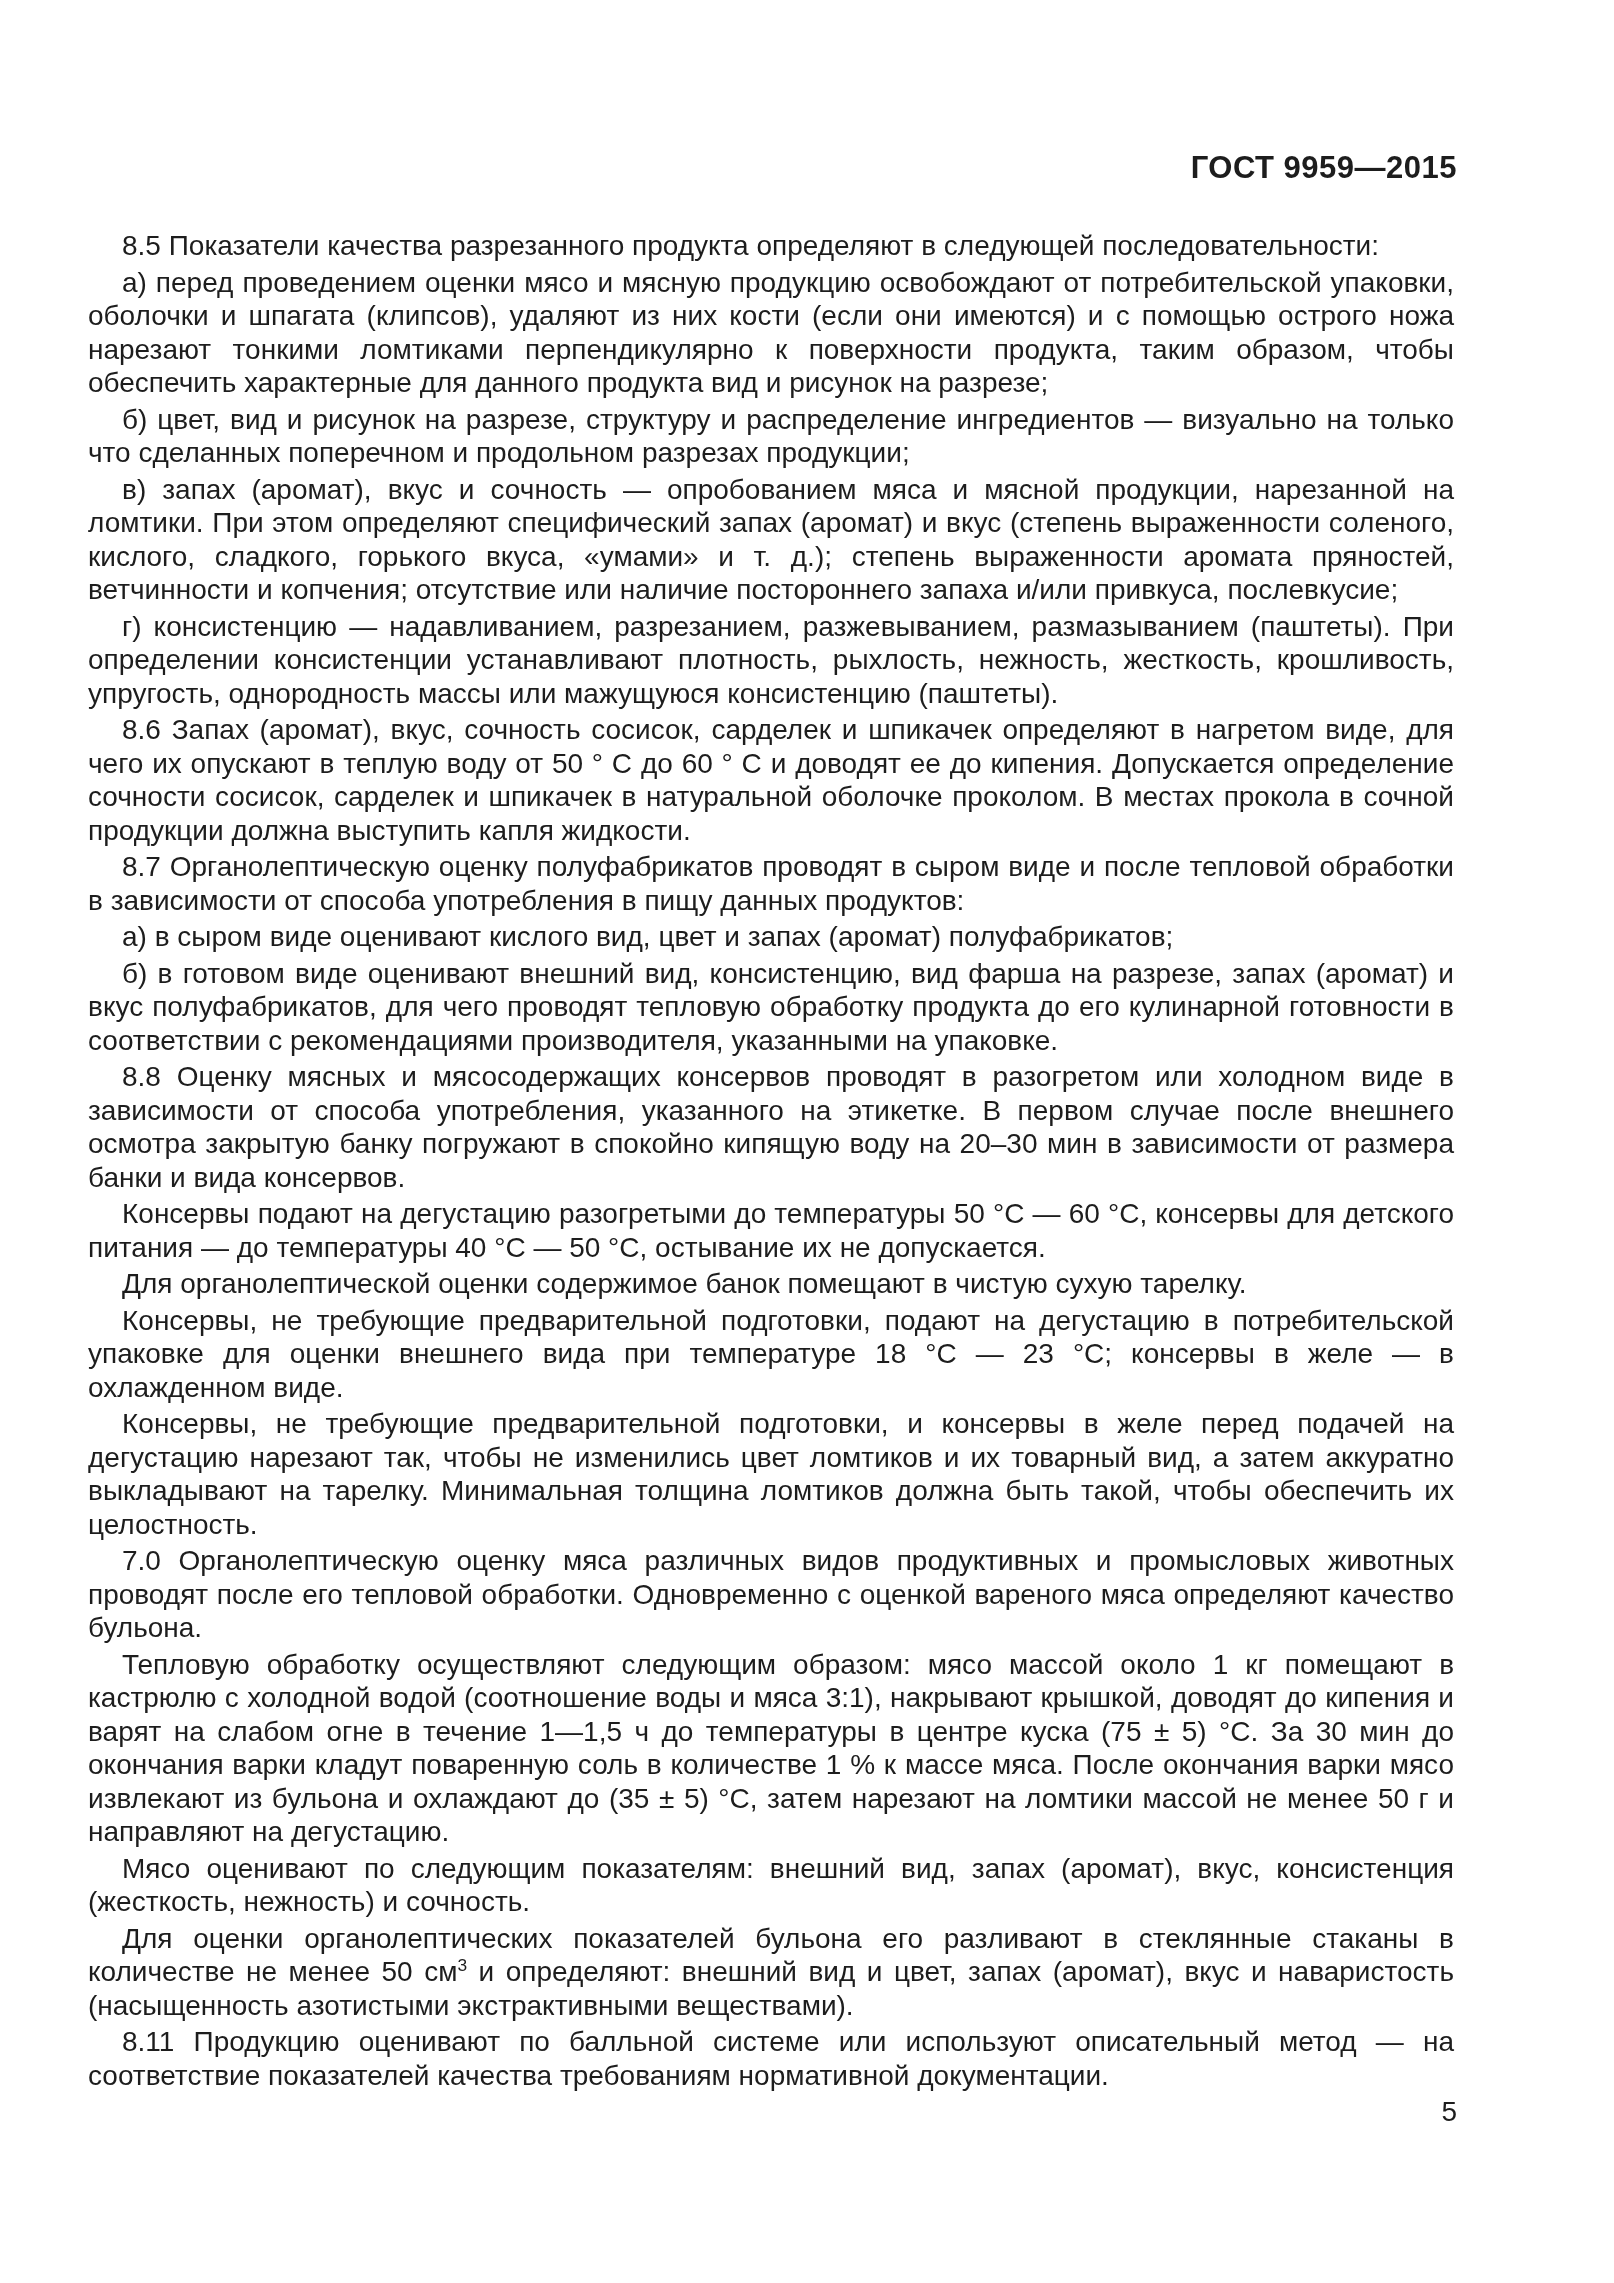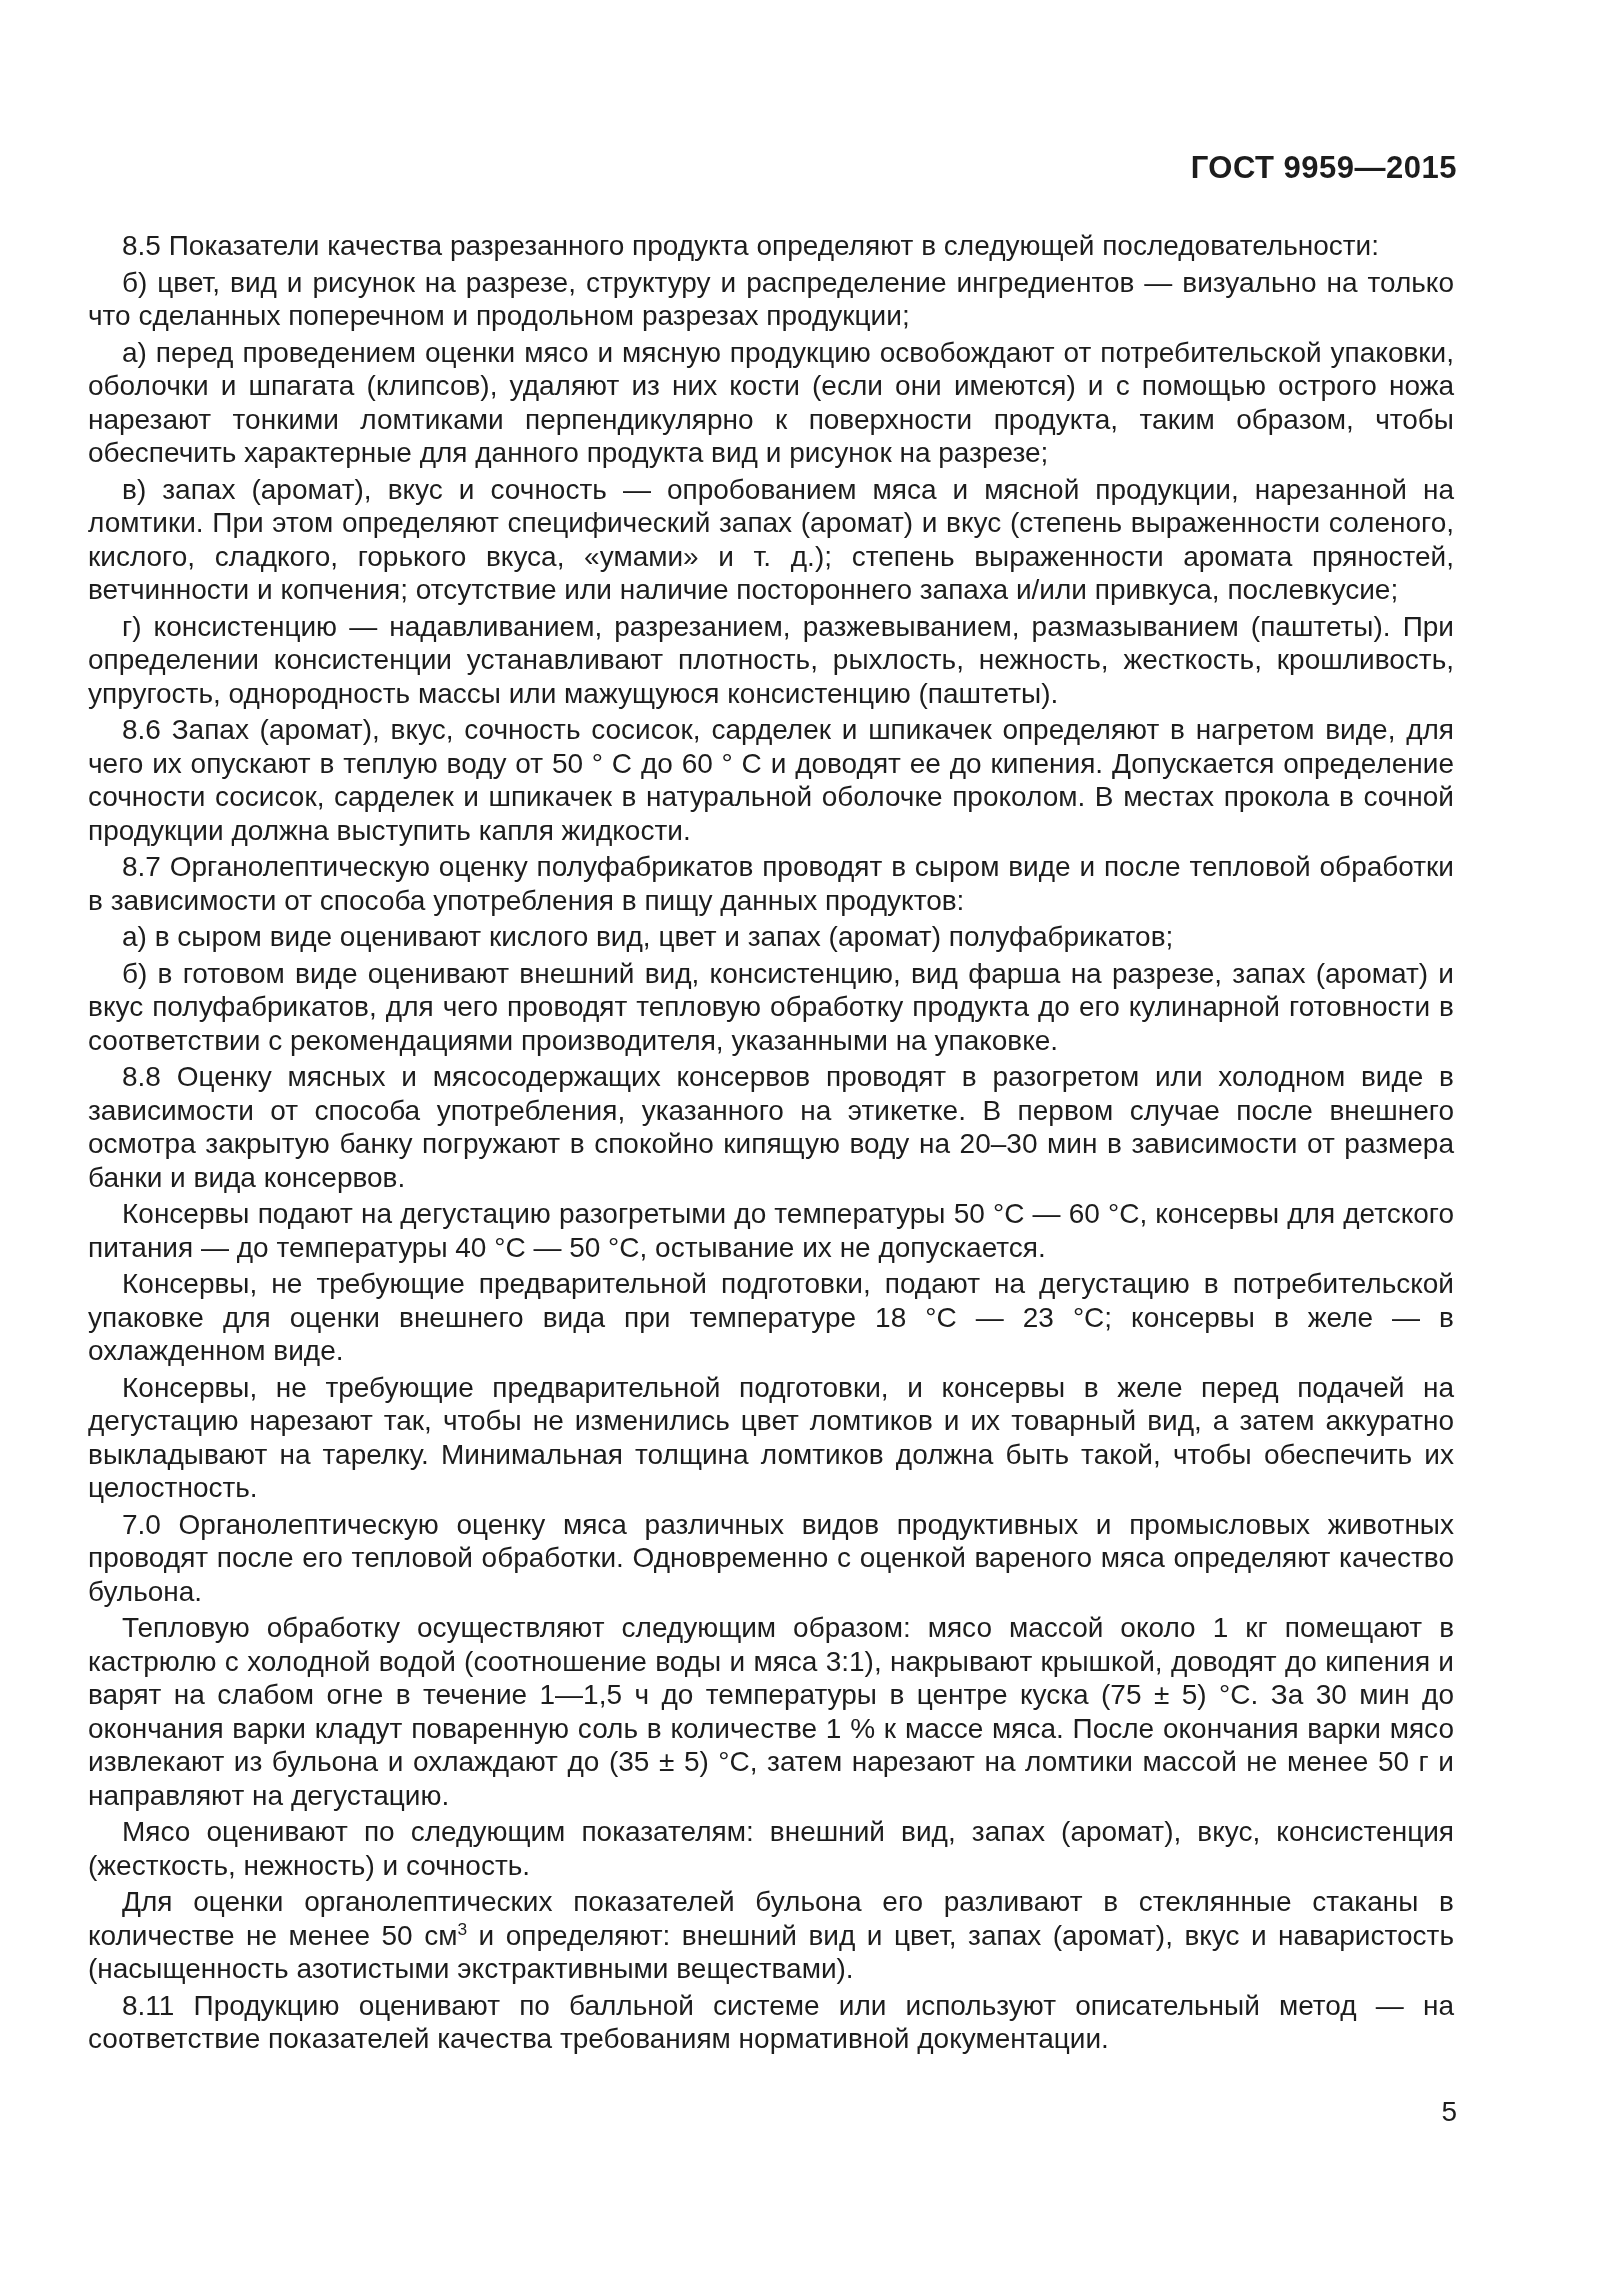--- a/index.html
+++ b/index.html
@@ -54,30 +54,31 @@
 </style>
 </head>
 <body>
 
 <div class="page">
 
   <div class="doc-header">ГОСТ 9959—2015</div>
 
   <div class="content">
     <p>8.5 Показатели качества разрезанного продукта определяют в следующей последовательности:</p>
+    <p>а) перед проведением оценки мясо и мясную продукцию освобождают от потребительской упаковки, оболочки и шпагата (клипсов), удаляют из них кости (если они имеются) и с помощью острого ножа нарезают тонкими ломтиками перпендикулярно к поверхности продукта, таким образом, чтобы обеспечить характерные для данного продукта вид и рисунок на разрезе;</p>
     <p>б) цвет, вид и рисунок на разрезе, структуру и распределение ингредиентов — визуально на только что сделанных поперечном и продольном разрезах продукции;</p>
-    <p>а) перед проведением оценки мясо и мясную продукцию освобождают от потребительской упаковки, оболочки и шпагата (клипсов), удаляют из них кости (если они имеются) и с помощью острого ножа нарезают тонкими ломтиками перпендикулярно к поверхности продукта, таким образом, чтобы обеспечить характерные для данного продукта вид и рисунок на разрезе;</p>
     <p>в) запах (аромат), вкус и сочность — опробованием мяса и мясной продукции, нарезанной на ломтики. При этом определяют специфический запах (аромат) и вкус (степень выраженности соленого, кислого, сладкого, горького вкуса, «умами» и т. д.); степень выраженности аромата пряностей, ветчинности и копчения; отсутствие или наличие постороннего запаха и/или привкуса, послевкусие;</p>
     <p>г) консистенцию — надавливанием, разрезанием, разжевыванием, размазыванием (паштеты). При определении консистенции устанавливают плотность, рыхлость, нежность, жесткость, крошливость, упругость, однородность массы или мажущуюся консистенцию (паштеты).</p>
     <p>8.6 Запах (аромат), вкус, сочность сосисок, сарделек и шпикачек определяют в нагретом виде, для чего их опускают в теплую воду от 50 ° С до 60 ° С и доводят ее до кипения. Допускается определение сочности сосисок, сарделек и шпикачек в натуральной оболочке проколом. В местах прокола в сочной продукции должна выступить капля жидкости.</p>
     <p>8.7 Органолептическую оценку полуфабрикатов проводят в сыром виде и после тепловой обработки в зависимости от способа употребления в пищу данных продуктов:</p>
     <p>а) в сыром виде оценивают кислого вид, цвет и запах (аромат) полуфабрикатов;</p>
     <p>б) в готовом виде оценивают внешний вид, консистенцию, вид фарша на разрезе, запах (аромат) и вкус полуфабрикатов, для чего проводят тепловую обработку продукта до его кулинарной готовности в соответствии с рекомендациями производителя, указанными на упаковке.</p>
     <p>8.8 Оценку мясных и мясосодержащих консервов проводят в разогретом или холодном виде в зависимости от способа употребления, указанного на этикетке. В первом случае после внешнего осмотра закрытую банку погружают в спокойно кипящую воду на 20–30 мин в зависимости от размера банки и вида консервов.</p>
     <p>Консервы подают на дегустацию разогретыми до температуры 50 °С — 60 °С, консервы для детского питания — до температуры 40 °С — 50 °С, остывание их не допускается.</p>
+    <p>Для органолептической оценки содержимое банок помещают в чистую сухую тарелку.</p>
     <p>Консервы, не требующие предварительной подготовки, подают на дегустацию в потребительской упаковке для оценки внешнего вида при температуре 18 °С — 23 °С; консервы в желе — в охлажденном виде.</p>
     <p>Консервы, не требующие предварительной подготовки, и консервы в желе перед подачей на дегустацию нарезают так, чтобы не изменились цвет ломтиков и их товарный вид, а затем аккуратно выкладывают на тарелку. Минимальная толщина ломтиков должна быть такой, чтобы обеспечить их целостность.</p>
     <p>7.0 Органолептическую оценку мяса различных видов продуктивных и промысловых животных проводят после его тепловой обработки. Одновременно с оценкой вареного мяса определяют качество бульона.</p>
     <p>Тепловую обработку осуществляют следующим образом: мясо массой около 1 кг помещают в кастрюлю с холодной водой (соотношение воды и мяса 3:1), накрывают крышкой, доводят до кипения и варят на слабом огне в течение 1—1,5 ч до температуры в центре куска (75 ± 5) °С. За 30 мин до окончания варки кладут поваренную соль в количестве 1 % к массе мяса. После окончания варки мясо извлекают из бульона и охлаждают до (35 ± 5) °С, затем нарезают на ломтики массой не менее 50 г и направляют на дегустацию.</p>
     <p>Мясо оценивают по следующим показателям: внешний вид, запах (аромат), вкус, консистенция (жесткость, нежность) и сочность.</p>
     <p>
       <span>Для оценки органолептических показателей бульона его разливают в стеклянные стаканы в количестве не менее 50 см</span><sup>3</sup><span> и определяют: внешний вид и цвет, запах (аромат), вкус и наваристость (насыщенность азотистыми экстрактивными веществами).</span>
     </p>
     <p>8.11 Продукцию оценивают по балльной системе или используют описательный метод — на соответствие показателей качества требованиям нормативной документации.</p>
   </div>

